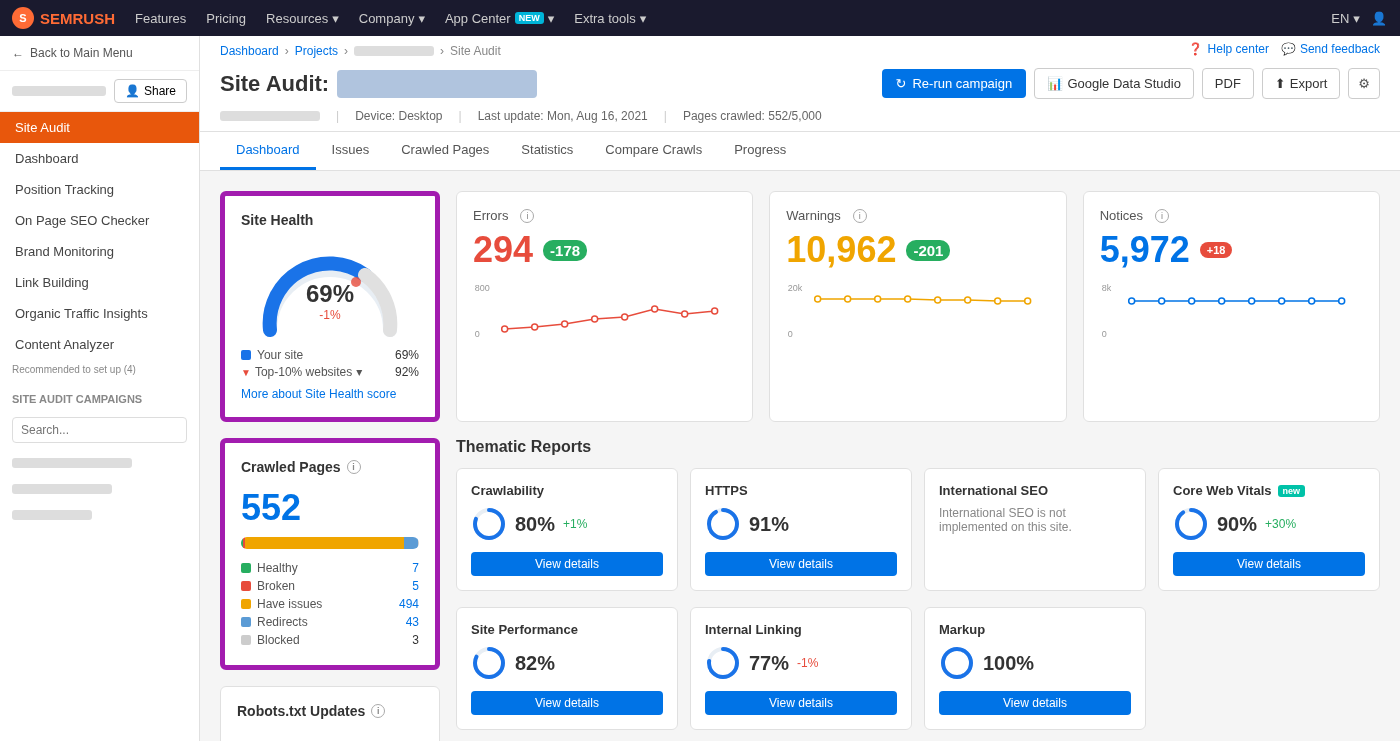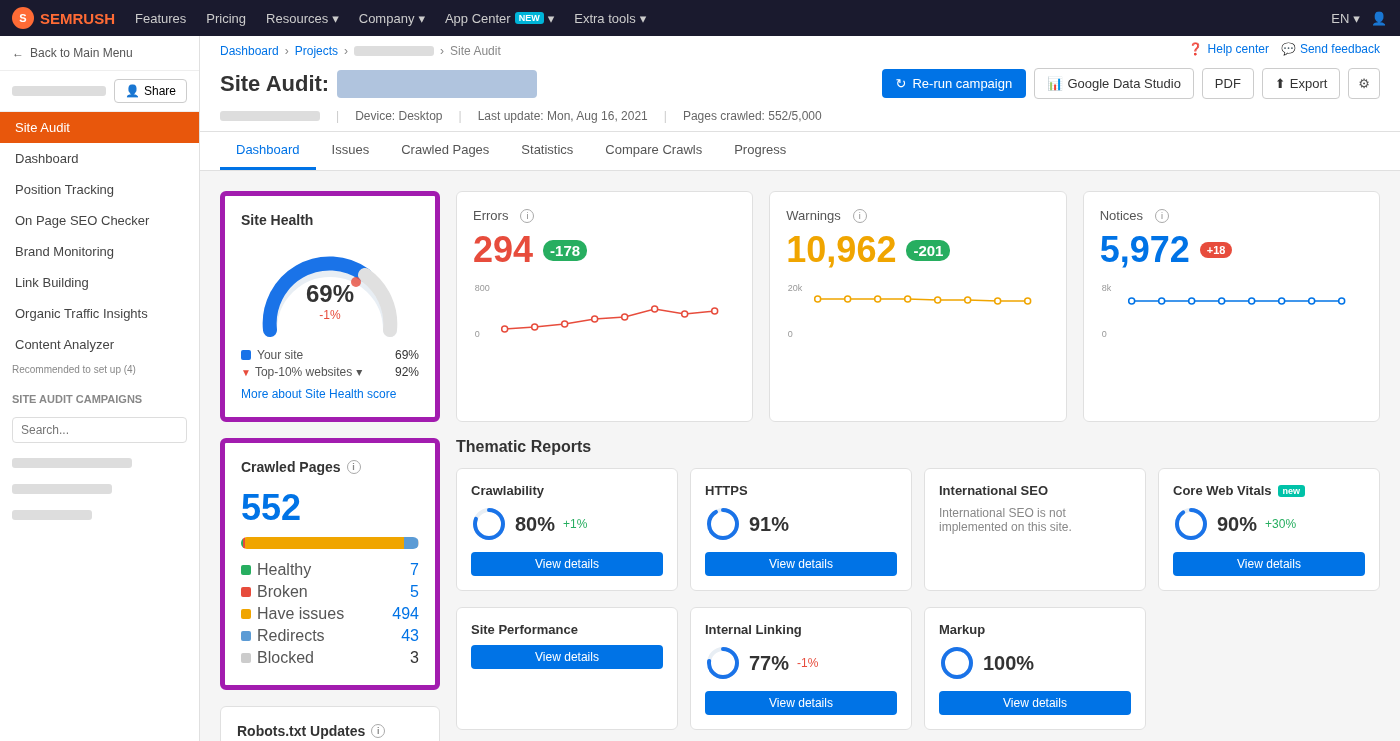--- a/index.html
+++ b/index.html
@@ -97,21 +97,21 @@
     .left-panels { display: flex; flex-direction: column; gap: 16px; }
 
     
     .crawled-num { font-size: 36px; font-weight: bold; color: #0073e6; margin-bottom: 8px; }
     .progress-bar { height: 12px; border-radius: 6px; overflow: hidden; display: flex; margin-bottom: 10px; }
     .pb-healthy { background: #27ae60; flex: 7; }
     .pb-broken { background: #e74c3c; flex: 5; }
     .pb-issues { background: #f0a500; flex: 494; }
     .pb-redirects { background: #5b9bd5; flex: 43; }
     .pb-blocked { background: #ccc; flex: 3; }
-    .crawl-legend-item { display: flex; align-items: center; justify-content: space-between; font-size: 16px; padding: 2px 0; }
+    .crawl-legend-item { display: flex; align-items: center; justify-content: space-between; font-size: 12px; padding: 2px 0; }
     .crawl-dot { width: 10px; height: 10px; border-radius: 2px; display: inline-block; margin-right: 6px; }
     .crawl-count { font-weight: 500; color: #0073e6; }
 
     
     .right-section { display: flex; flex-direction: column; gap: 16px; }
 
     
     .thematic-title { font-size: 16px; font-weight: 600; margin-bottom: 12px; }
     .thematic-grid { display: grid; grid-template-columns: repeat(4, 1fr); gap: 12px; margin-bottom: 16px; }
     .thematic-card { background: white; border-radius: 6px; border: 1px solid #e0e0e0; padding: 14px; }
@@ -533,20 +533,27 @@
                 </div>
                 <button class="btn-details">View details</button>
               </div>
 
             </div>
 
             <div class="thematic-grid" style="grid-template-columns: repeat(4,1fr);">
 
               <div class="thematic-card">
                 <div class="thematic-card-title">Site Performance</div>
+                <div class="thematic-pct-row">
+                  <svg class="donut-svg" viewBox="0 0 36 36">
+                    <circle cx="18" cy="18" r="14" fill="none" stroke="#e8eef4" stroke-width="4"></circle>
+                    <circle cx="18" cy="18" r="14" fill="none" stroke="#1a73e8" stroke-width="4" stroke-dasharray="72.1 87.9" stroke-linecap="round" transform="rotate(-90 18 18)"></circle>
+                  </svg>
+                  <span class="thematic-pct">82%</span>
+                </div>
                 <button class="btn-details">View details</button>
               </div>
 
               <div class="thematic-card">
                 <div class="thematic-card-title">Internal Linking</div>
                 <div class="thematic-pct-row">
                   <svg class="donut-svg" viewBox="0 0 36 36">
                     <circle cx="18" cy="18" r="14" fill="none" stroke="#e8eef4" stroke-width="4"></circle>
                     <circle cx="18" cy="18" r="14" fill="none" stroke="#1a73e8" stroke-width="4" stroke-dasharray="67.7 87.9" stroke-linecap="round" transform="rotate(-90 18 18)"></circle>
                   </svg>

